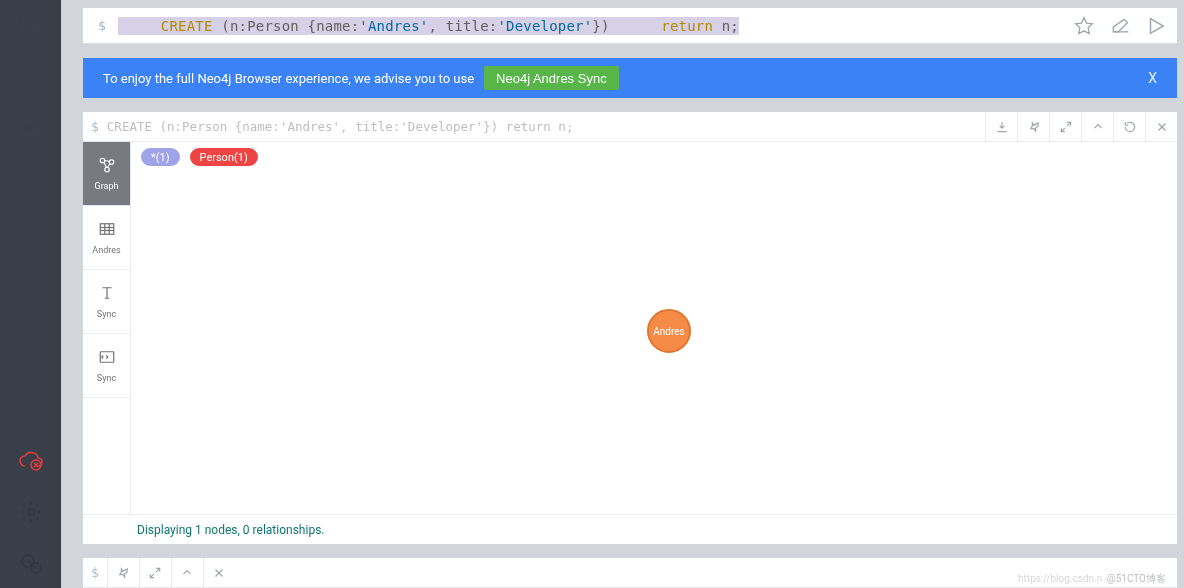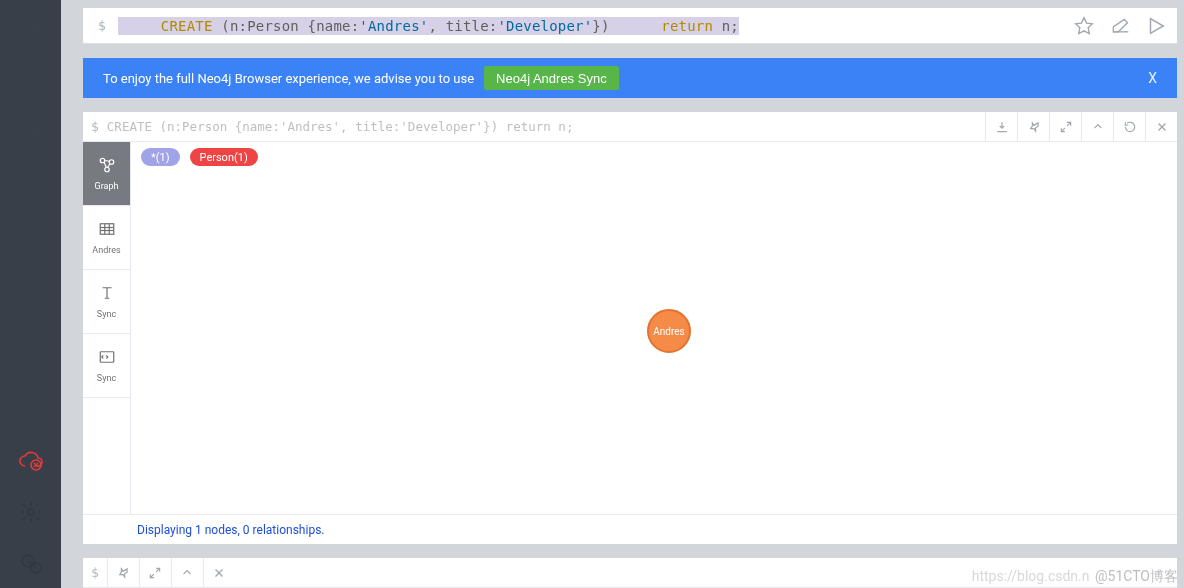--- a/index.html
+++ b/index.html
@@ -244,41 +244,41 @@
       justify-content: center;
       top: 143px;
       left: 516px;
     }
     .result-footer {
       height: 30px;
       border-top: 1px solid #e6e9ef;
       display: flex;
       align-items: center;
       padding-left: 54px;
-      color: #1d4ed8;
+      color: #0f766e;
       font-size: 12px;
     }
 
     
     .play-frame {
       background: #fff;
     }
     .play-header {
       height: 30px;
       border-bottom: 1px solid #e6e9ef;
       display: flex;
       align-items: center;
       padding-left: 8px;
     }
 
     .watermark {
       position: fixed;
       bottom: 2px;
-      right: 6px;
-      font-size: 14px;
+      right: 18px;
+      font-size: 10px;
       color: #bcbec1;
       pointer-events: none;
       padding-left: 12px;
     }
     .watermark .left {
       color: #d7d8da;
       margin-right: 2px;
     }
   </style>
 </head>

